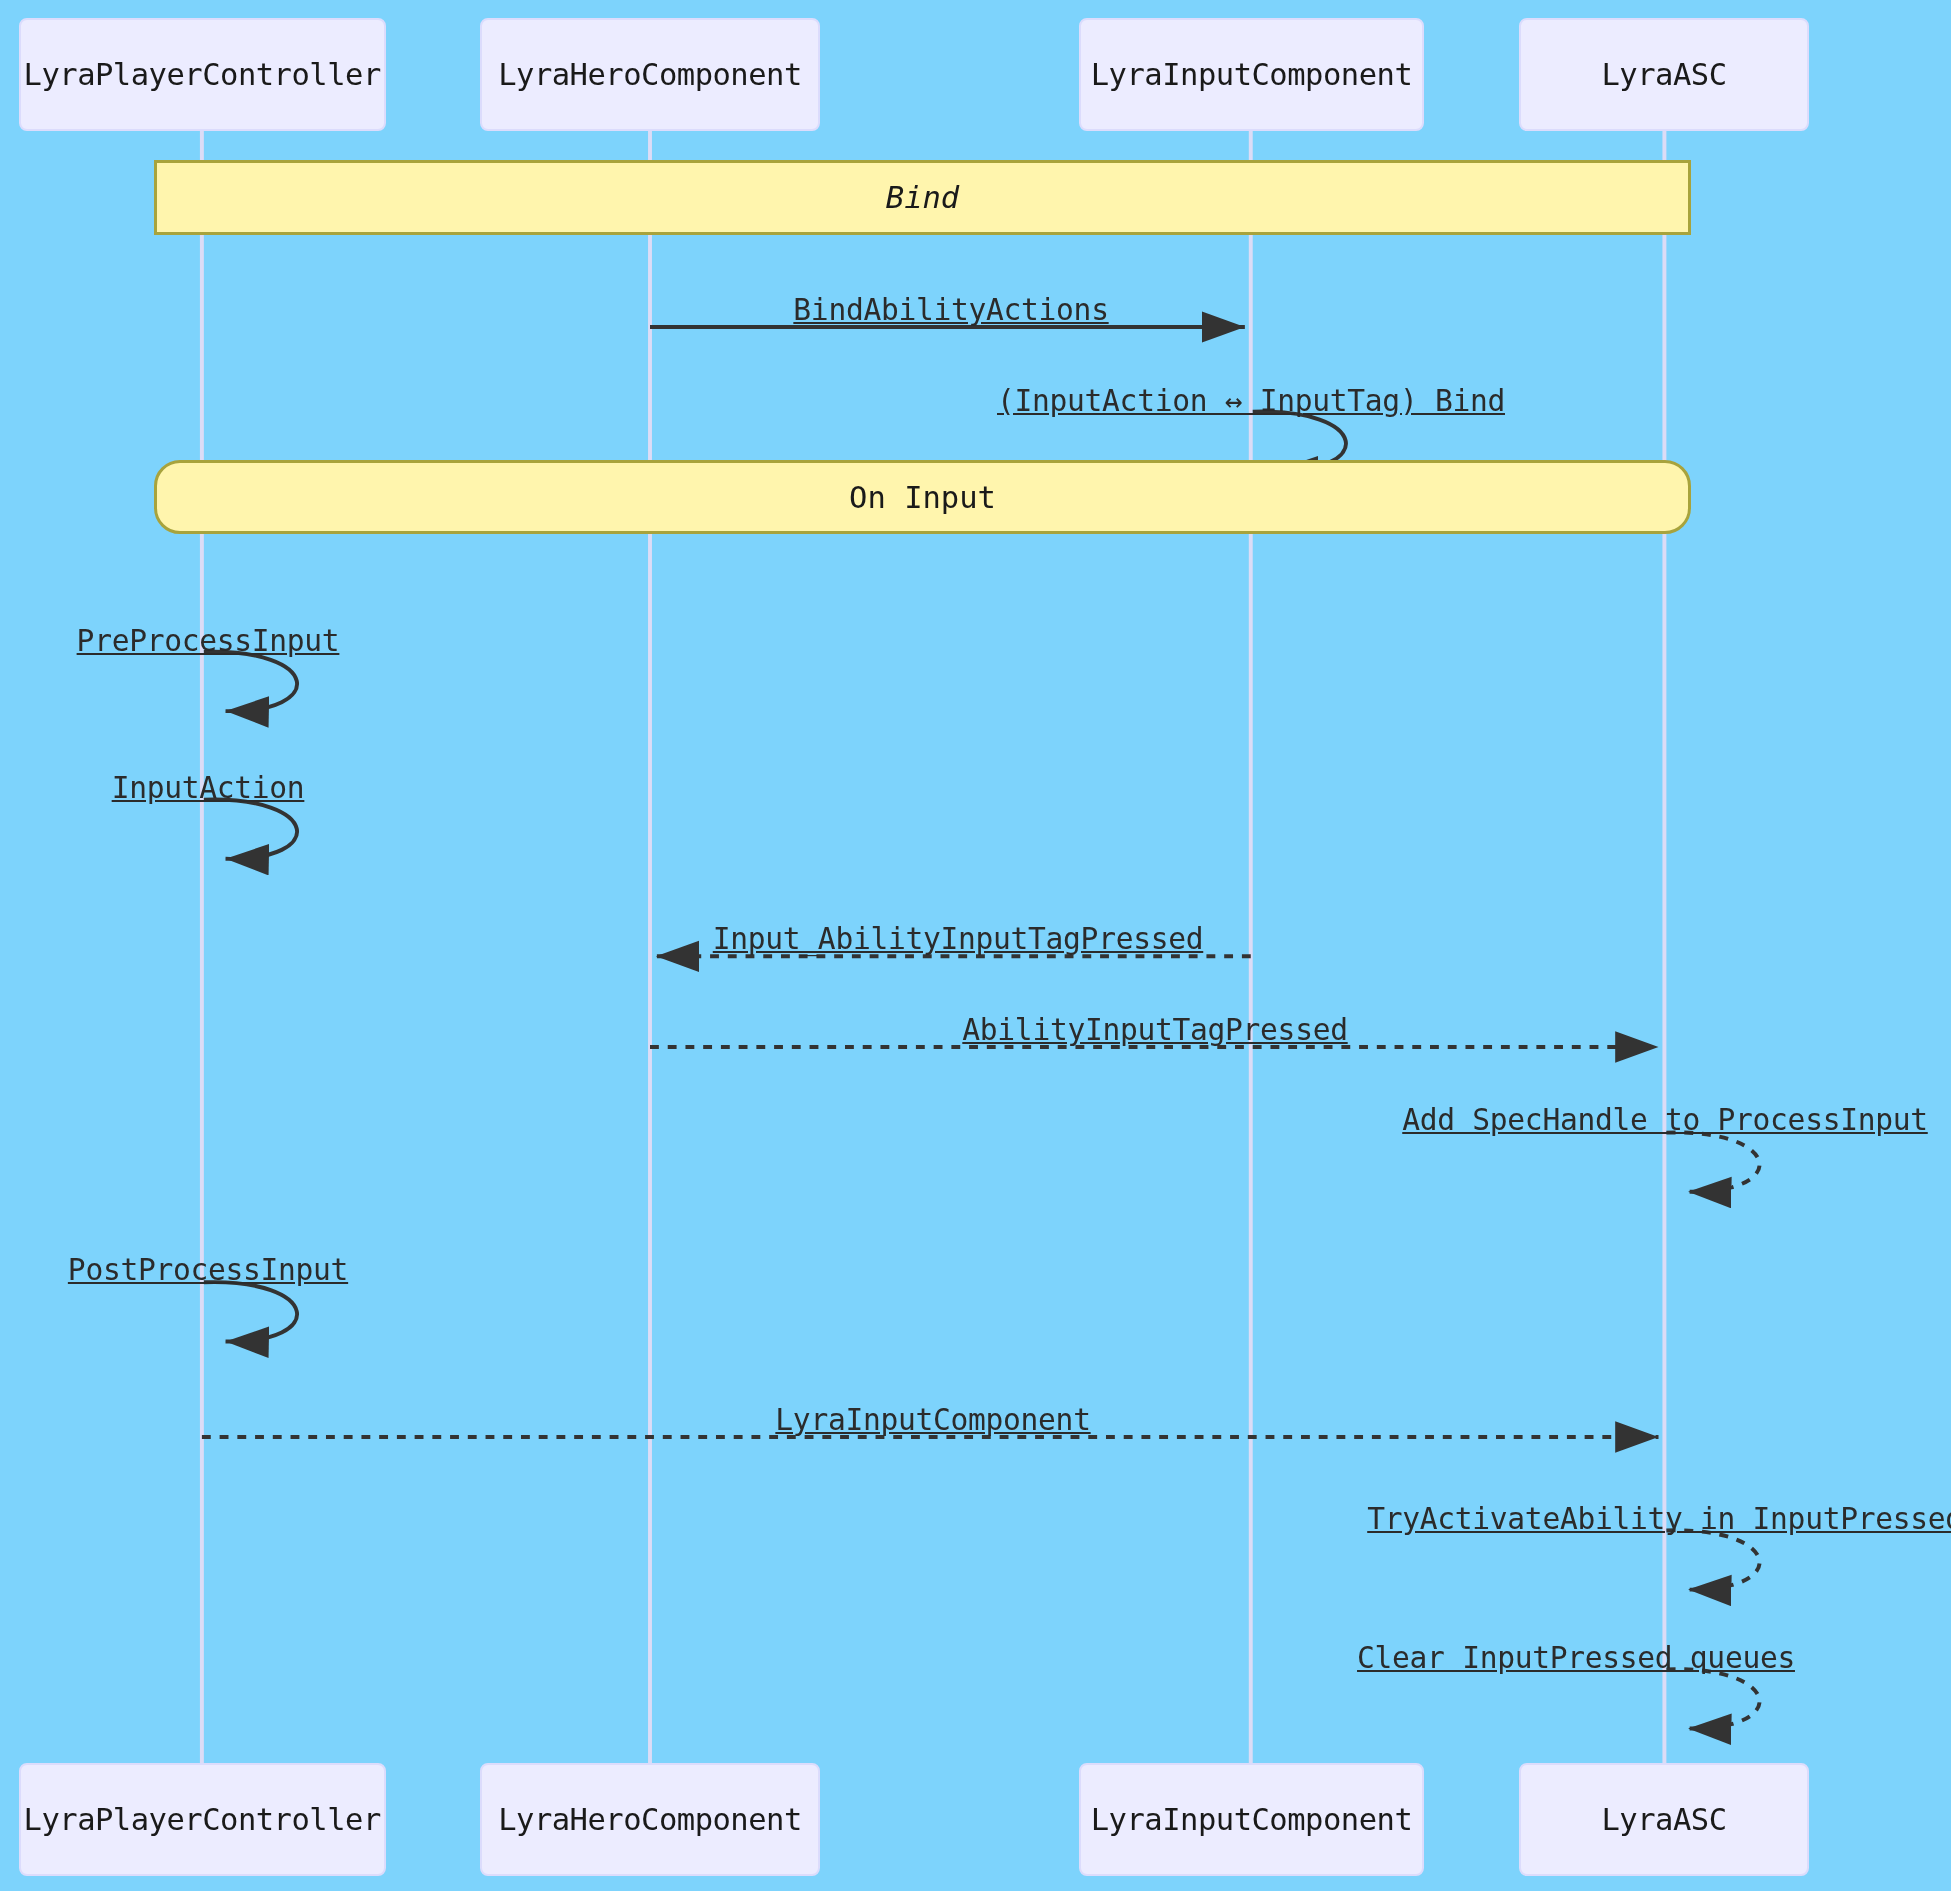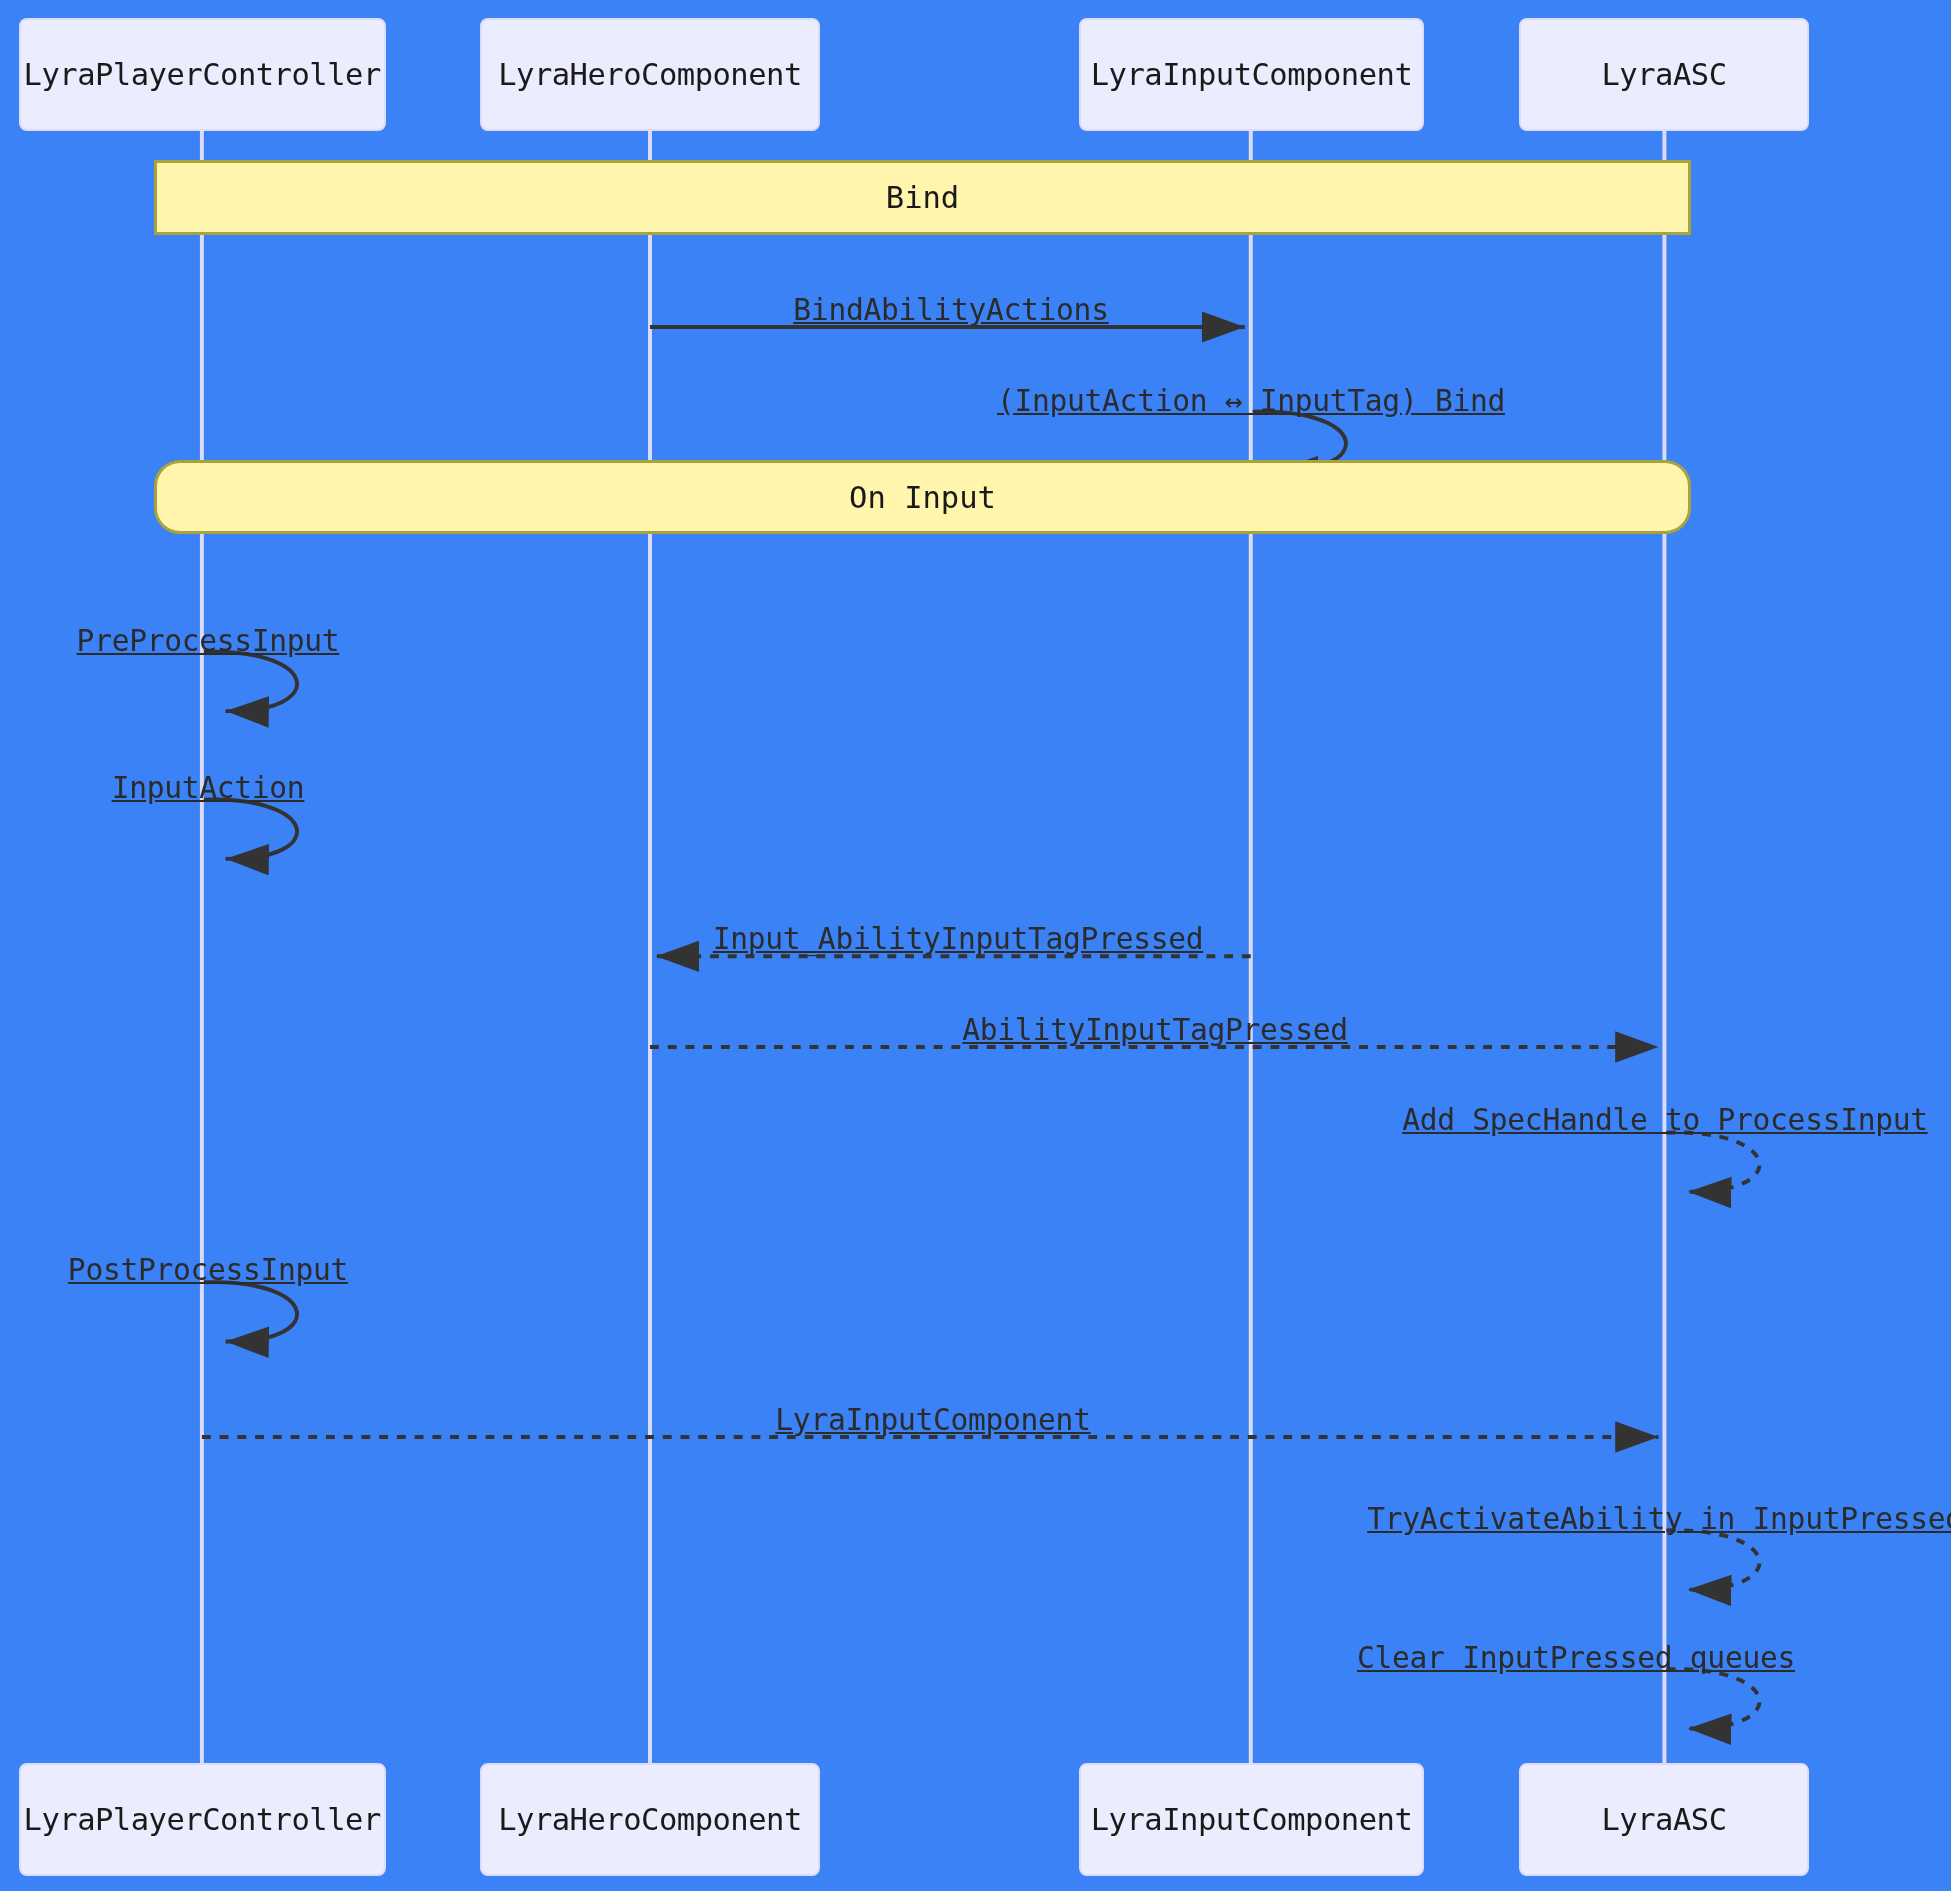--- a/index.html
+++ b/index.html
@@ -7,21 +7,21 @@
     padding: 0;
     background: #ffffff;
   }
   body {
     font-family: "DejaVu Sans Mono", "Liberation Mono", monospace;
   }
   #diagram {
     position: relative;
     width: 1951px;
     height: 1891px;
-    background: #3b82f6;
+    background: #7dd3fc;
     overflow: hidden;
   }
   svg.layer {
     position: absolute;
     left: 0; top: 0;
     width: 1951px;
     height: 1891px;
   }
   .actor-box {
     position: absolute;
@@ -109,21 +109,21 @@
         <span class="actor-label">LyraHeroComponent</span>
       </div>
       <div class="actor-box" style="left: 1079px; top: 17.7px; width: 345px; height: 113px;">
         <span class="actor-label">LyraInputComponent</span>
       </div>
       <div class="actor-box" style="left: 1519px; top: 17.7px; width: 290px; height: 113px;">
         <span class="actor-label">LyraASC</span>
       </div>
     </div>
   <div id="blocks">
-      <div class="rect-block" style="left: 154px; top: 160px; width: 1537px; height: 75px;">
+      <div class="rect-block" style="left: 154px; top: 160px; width: 1537px; height: 75px; font-style: italic;">
         <span class="rect-label">Bind</span>
       </div>
       <div class="rect-block" style="left: 154px; top: 460px; width: 1537px; height: 74px; border-radius: 26px;">
         <span class="rect-label">On Input</span>
       </div>
     </div>
   <div id="msg-labels">
       <div class="msg-label" style="left: 951px; top: 293px;">BindAbilityActions</div>
       <div class="msg-label" style="left: 1251px; top: 384px;">(InputAction ↔ InputTag) Bind</div>
       <div class="msg-label" style="left: 208px; top: 624px;">PreProcessInput</div>

